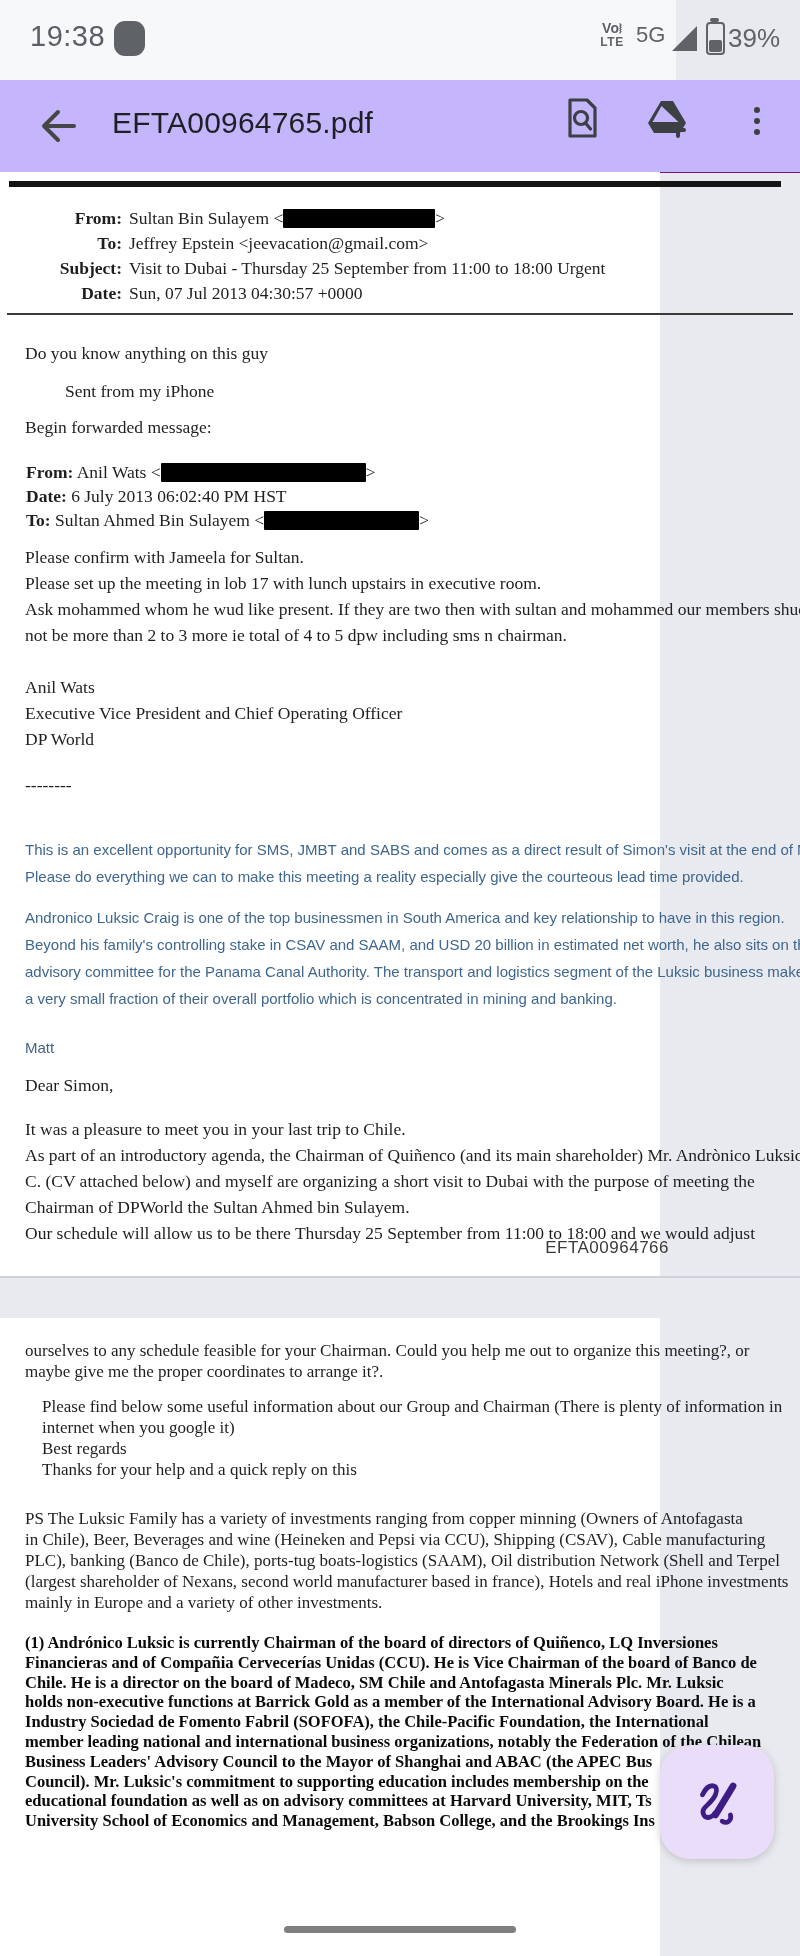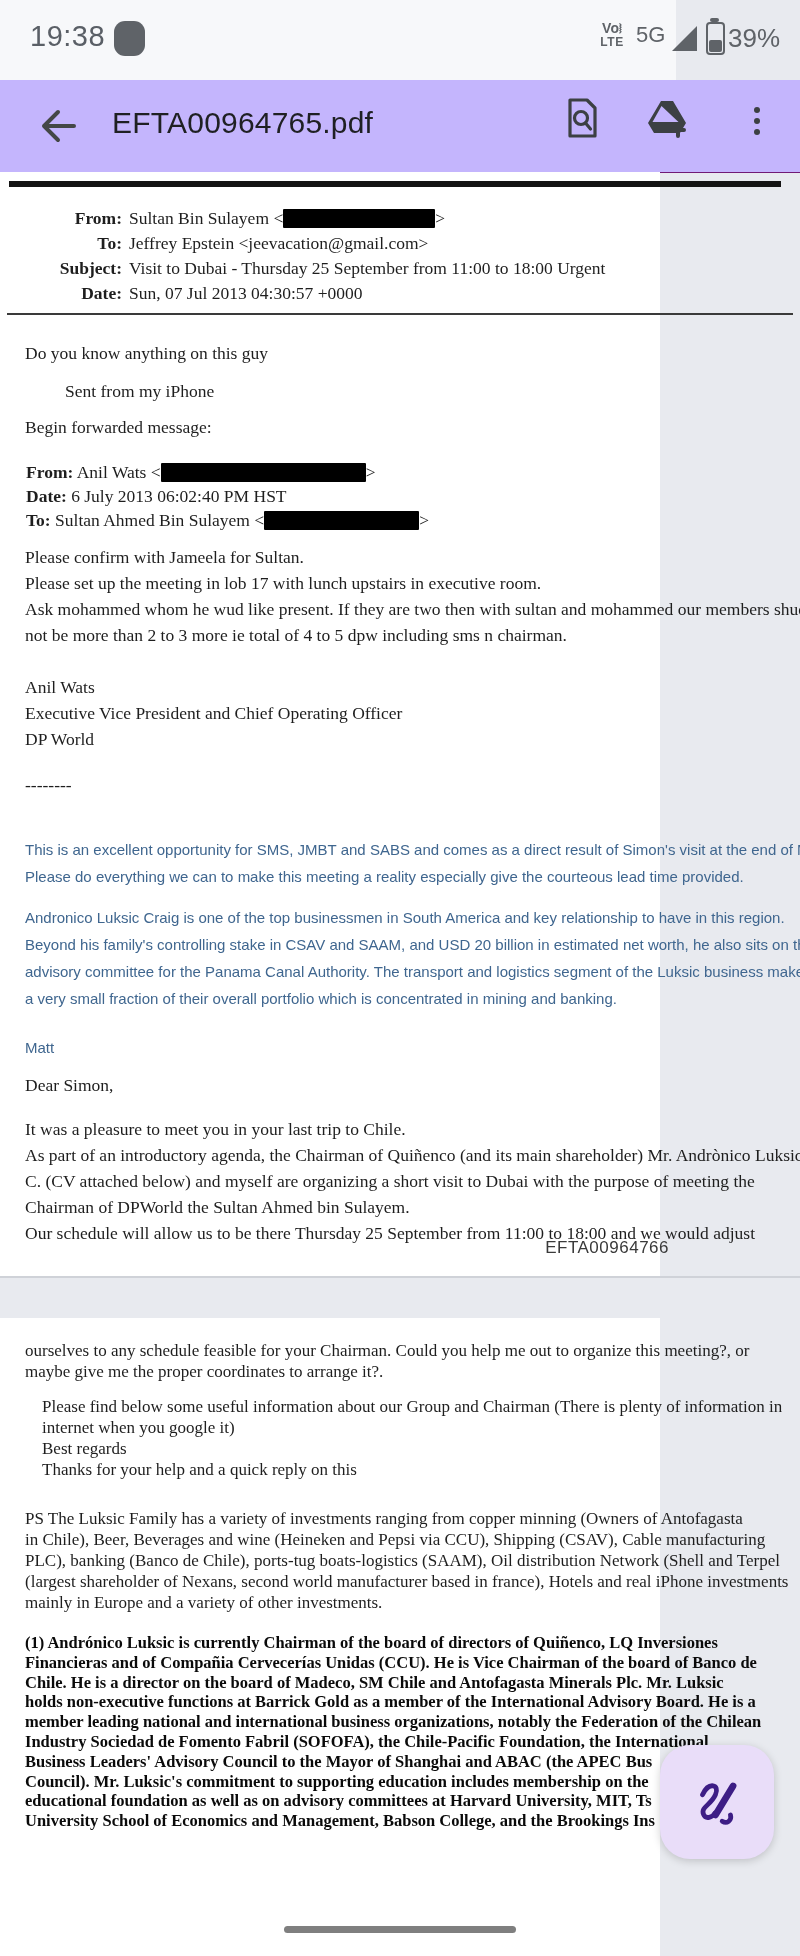--- a/index.html
+++ b/index.html
@@ -222,22 +222,22 @@
       <div class="tline">in Chile), Beer, Beverages and wine (Heineken and  Pepsi via CCU), Shipping (CSAV), Cable manufacturing</div>
       <div class="tline">PLC), banking (Banco de Chile), ports-tug boats-logistics (SAAM), Oil distribution Network (Shell and Terpel</div>
       <div class="tline">(largest shareholder of Nexans, second world manufacturer based in france), Hotels and real iPhone investments</div>
       <div class="tline">mainly in Europe and a variety of other investments.</div>
     </div>
   <div class="abs serif bold2" style="left:25px;top:315px;">
       <div class="tline">(1) Andrónico Luksic is currently Chairman of the board of directors of Quiñenco, LQ Inversiones</div>
       <div class="tline">Financieras and of Compañia Cervecerías Unidas (CCU). He is Vice Chairman of the board of Banco de</div>
       <div class="tline">Chile. He is a director on the board of Madeco, SM Chile and Antofagasta Minerals Plc. Mr. Luksic</div>
       <div class="tline">holds non-executive functions at Barrick Gold as a member of the International Advisory Board. He is a</div>
+      <div class="tline">Industry Sociedad de Fomento Fabril (SOFOFA), the Chile-Pacific Foundation, the International</div>
       <div class="tline">member leading national and international business organizations, notably the Federation of the Chilean</div>
-      <div class="tline">Industry Sociedad de Fomento Fabril (SOFOFA), the Chile-Pacific Foundation, the International</div>
       <div class="tline">Business Leaders' Advisory Council to the Mayor of Shanghai and ABAC (the APEC Bus</div>
       <div class="tline">Council). Mr. Luksic's commitment to supporting education includes membership on the</div>
       <div class="tline">educational foundation as well as on advisory committees at Harvard University, MIT, Ts</div>
       <div class="tline">University School of Economics and Management, Babson College, and the Brookings Ins</div>
     </div>
 </div>
 
 <div class="abs fab">
   <svg width="58" height="58" viewBox="0 0 56 56">
     <path d="M14 21 C20 8 31 11 26.5 21 C22 31 12 33 15 40 C17 45 24 43 26 38.5" fill="none" stroke="#3d1d85" stroke-width="4.6" stroke-linecap="round"></path>

